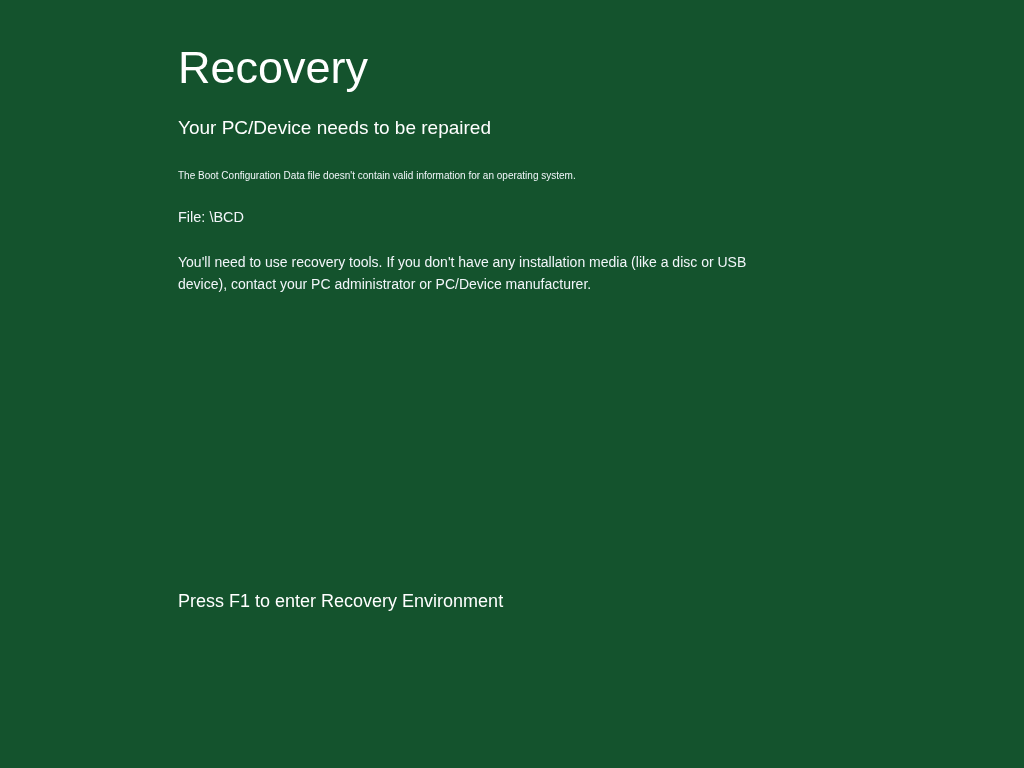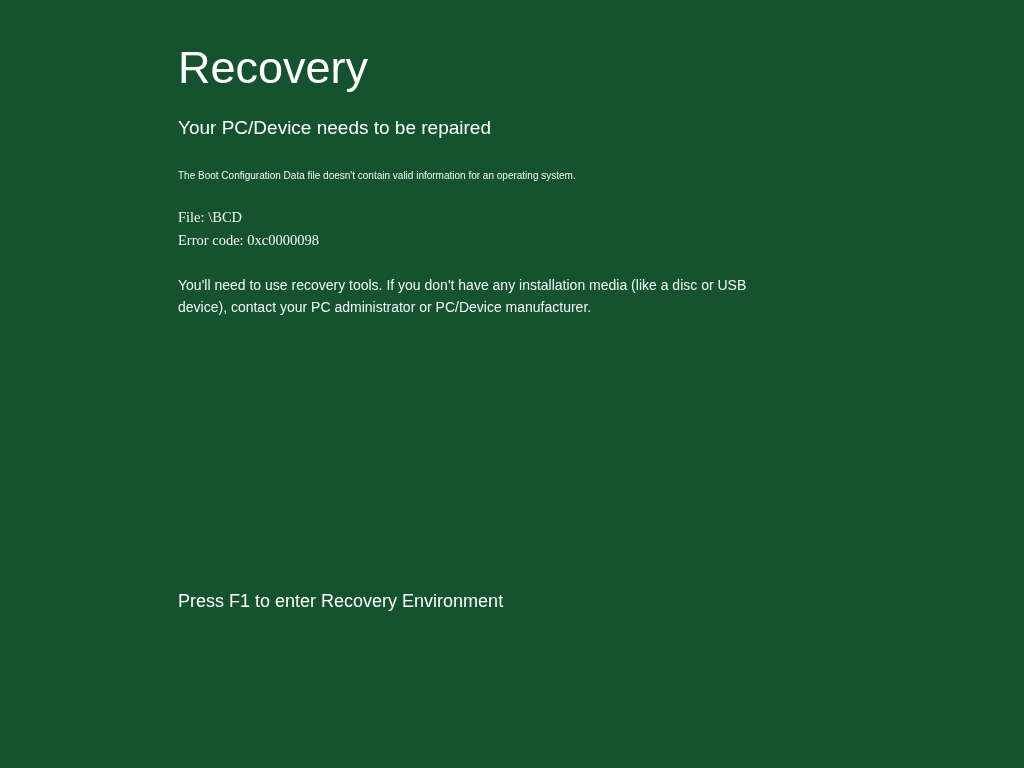--- a/index.html
+++ b/index.html
@@ -50,21 +50,20 @@
     margin: 0;
   }
   .spacer-sm {
     height: 22px;
   }
   .detail-line {
     font-size: 14.5px;
     font-weight: 400;
     line-height: 1.6;
     color: #f2f6fa;
-    font-family: Liberation Serif, serif;
   }
   .paragraph {
     font-size: 14px;
     font-weight: 400;
     line-height: 1.6;
     color: #f2f6fa;
     max-width: 580px;
   }
   .actions {
     position: absolute;
@@ -89,21 +88,20 @@
     <h1 class="title">Recovery</h1>
 
     <div class="subtitle">Your PC/Device needs to be repaired</div>
 
     <div class="body-text">The Boot Configuration Data file doesn't contain valid information for an operating system.</div>
 
     <div class="spacer-sm"></div>
 
     <div class="detail-line">File: \BCD</div>
 
-    <div class="detail-line">Error code: 0xc0000098</div>
 
     <div class="spacer-sm"></div>
 
     <div class="paragraph">You'll need to use recovery tools. If you don't have any installation media (like a disc or USB device), contact your PC administrator or PC/Device manufacturer.</div>
   </div>
 
   <div class="actions">
     <span class="action-line">Press F1 to enter Recovery Environment</span>
   </div>
 

